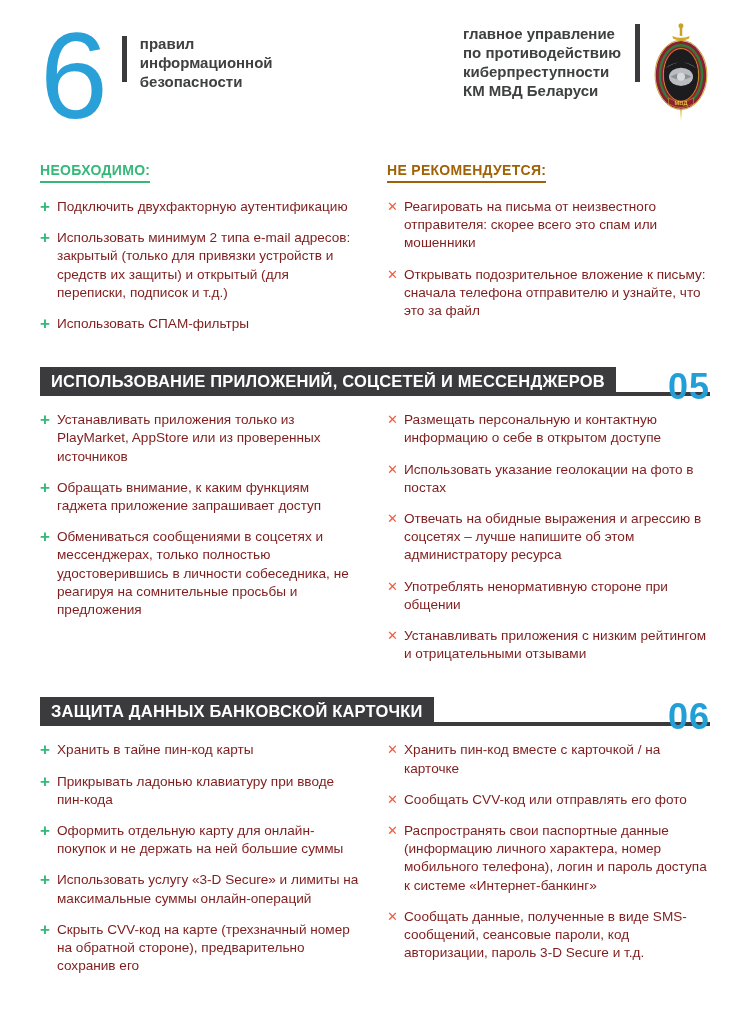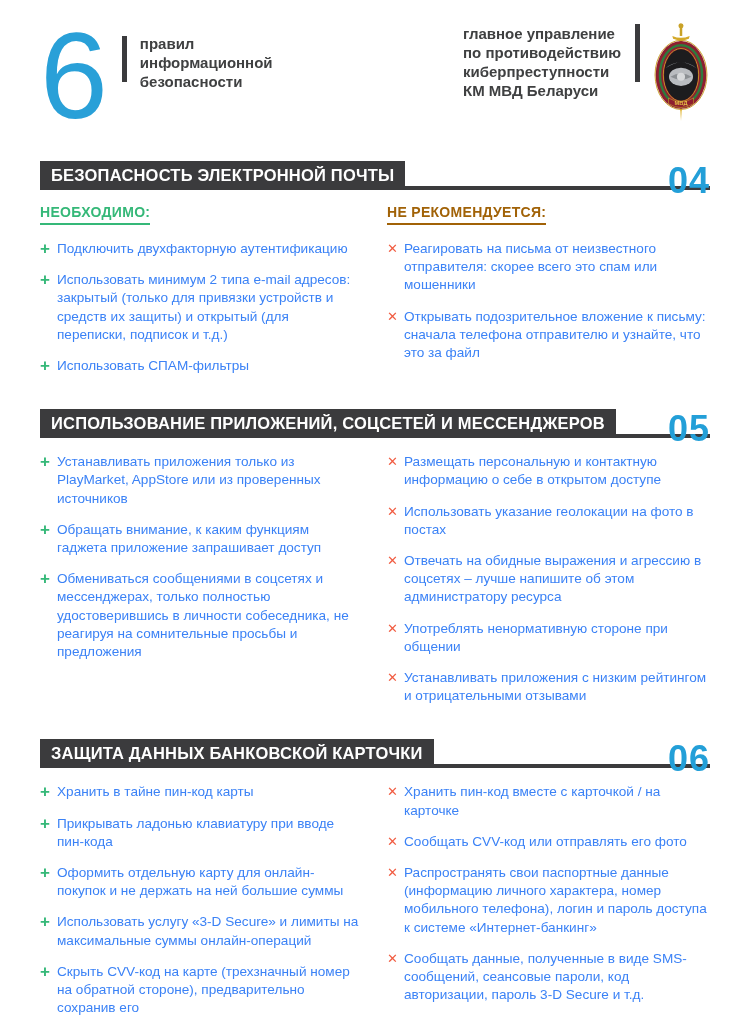--- a/index.html
+++ b/index.html
@@ -47,21 +47,21 @@
     display:inline-block;font-weight:bold;font-size:14px;letter-spacing:0.3px;
     padding-bottom:3px;border-bottom:2.5px solid currentColor;text-align:right;
   }
   .col-label.do{color:#35B878;}
   .col-label.dont{color:#a16207;}
   .cols{margin-top:15px;}
   .item{display:flex;margin-bottom:13px;}
   .item-icon{flex:none;width:17px;font-weight:bold;}
   .item-icon.do{color:#35B878;font-size:17px;line-height:1;margin-top:0;}
   .item-icon.dont{color:#F15B40;font-size:13px;line-height:1.2;margin-top:1px;}
-  .item-text{font-size:13.6px;line-height:1.34;color:#3b82f6;}
+  .item-text{font-size:13.6px;line-height:1.34;color:#7f1d1d;}
 </style>
 </head>
 <body>
 
 <div class="page">
 
   <div class="hdr">
     <div class="hdr-left">
       <div class="big-num">6</div>
       <div class="vdiv v1"></div>
@@ -102,25 +102,20 @@
 
           <path d="M17 79 Q30 87 43 79 L43 85 Q30 93 17 85 Z" fill="#8E1F2F" stroke="#C9A227" stroke-width="0.6"></path>
           <text x="30" y="86.5" text-anchor="middle" font-family="Liberation Sans, sans-serif" font-size="6" font-weight="bold" fill="#E3BC45">МВД</text>
         </svg>
       </div>
     </div>
   </div>
 
   <div id="sections-root">
   <div class="section">
-    <div class="sec-hd">
-      <div class="sec-line"></div>
-      <div class="sec-bar">БЕЗОПАСНОСТЬ ЭЛЕКТРОННОЙ ПОЧТЫ</div>
-      <div class="sec-num">04</div>
-    </div>
     <div class="labels grid">
       <div><span class="col-label do">НЕОБХОДИМО:</span></div>
       <div><span class="col-label dont">НЕ РЕКОМЕНДУЕТСЯ:</span></div>
     </div>
     <div class="cols grid">
       <div>
   <div class="item">
     <span class="item-icon do">+</span>
     <span class="item-text">Подключить двухфакторную аутентификацию</span>
   </div>

